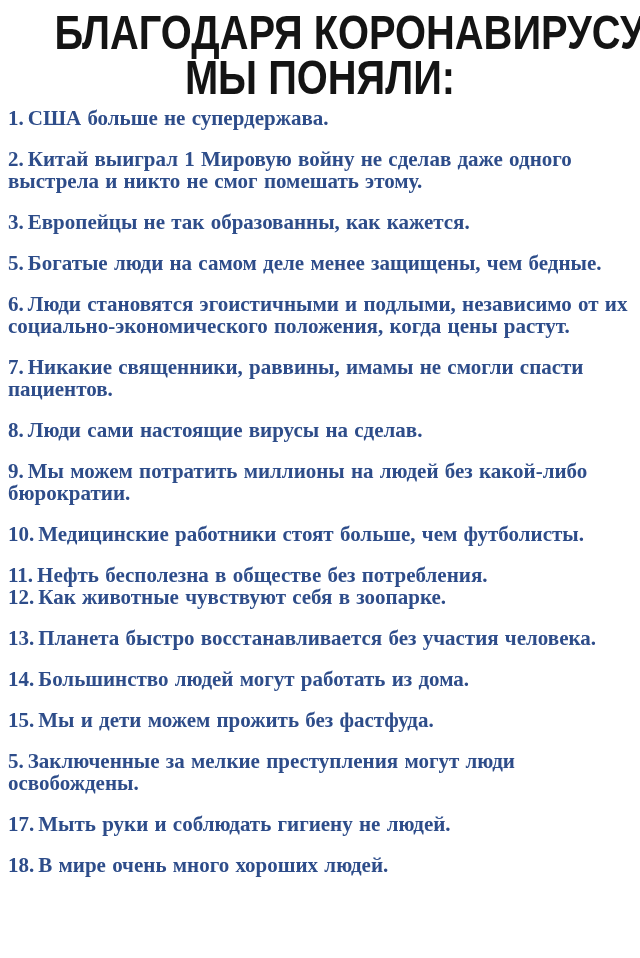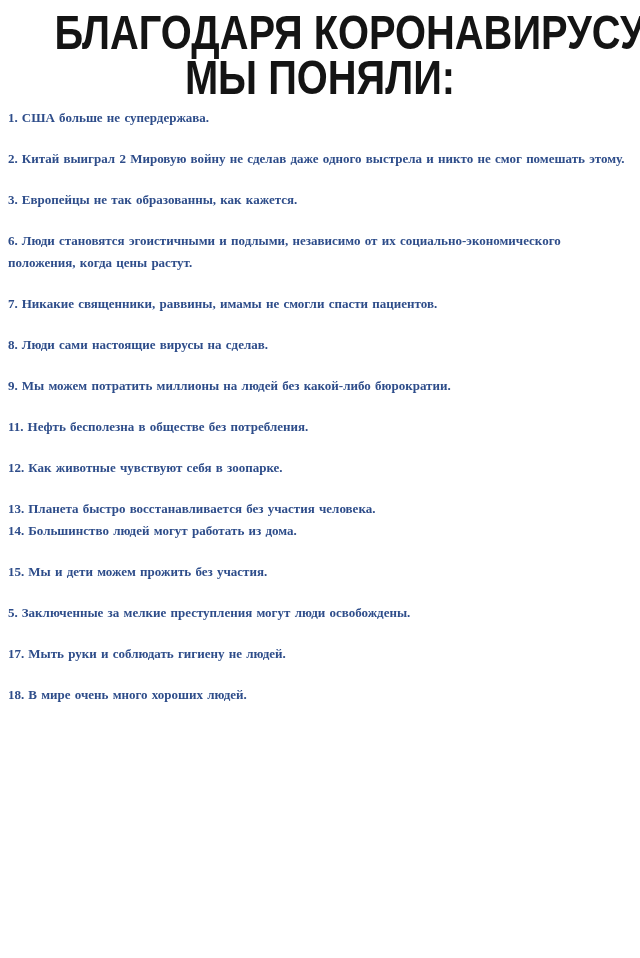--- a/index.html
+++ b/index.html
@@ -38,21 +38,21 @@
     transform: scaleX(0.83);
     transform-origin: 50% 50%;
   }
   .list {
     padding: 0 10px 0 8px;
   }
   .item {
     color: var(--accent);
     font-family: "Liberation Serif", serif;
     font-weight: bold;
-    font-size: 13px;
+    font-size: 21px;
     line-height: 22px;
     word-spacing: 1px;
     margin: 0 0 19px 0;
   }
   
   .list p.item:nth-of-type(10) { margin-bottom: 0; }
   
   .list p.item:nth-of-type(18) { letter-spacing: 1.6px; word-spacing: 3px; }
   .num { margin-right: 4px; }
 </style>
@@ -61,28 +61,30 @@
 
 <div class="page">
   <div class="title">
     <div class="title-line">БЛАГОДАРЯ КОРОНАВИРУСУ</div>
     <div class="title-line">МЫ ПОНЯЛИ:</div>
   </div>
 
   <div class="list" id="list">
 
   <p class="item"><span class="num">1.</span><span class="txt">США больше не супердержава.</span></p>
-      <p class="item"><span class="num">2.</span><span class="txt">Китай выиграл 2 Мировую войну не сделав даже одного выстрела и никто не смог помешать этому.</span></p>
+      <p class="item"><span class="num">2.</span><span class="txt">Китай выиграл 1 Мировую войну не сделав даже одного выстрела и никто не смог помешать этому.</span></p>
       <p class="item"><span class="num">3.</span><span class="txt">Европейцы не так образованны, как кажется.</span></p>
+      <p class="item"><span class="num">5.</span><span class="txt">Богатые люди на самом деле менее защищены, чем бедные.</span></p>
       <p class="item"><span class="num">6.</span><span class="txt">Люди становятся эгоистичными и подлыми, независимо от их социально-экономического положения, когда цены растут.</span></p>
       <p class="item"><span class="num">7.</span><span class="txt">Никакие священники, раввины, имамы не смогли спасти пациентов.</span></p>
       <p class="item"><span class="num">8.</span><span class="txt">Люди сами настоящие вирусы на сделав.</span></p>
       <p class="item"><span class="num">9.</span><span class="txt">Мы можем потратить миллионы на людей без какой-либо бюрократии.</span></p>
+      <p class="item"><span class="num">10.</span><span class="txt">Медицинские работники стоят больше, чем футболисты.</span></p>
       <p class="item"><span class="num">11.</span><span class="txt">Нефть бесполезна в обществе без потребления.</span></p>
       <p class="item"><span class="num">12.</span><span class="txt">Как животные чувствуют себя в зоопарке.</span></p>
       <p class="item"><span class="num">13.</span><span class="txt">Планета быстро восстанавливается без участия человека.</span></p>
       <p class="item"><span class="num">14.</span><span class="txt">Большинство людей могут работать из дома.</span></p>
-      <p class="item"><span class="num">15.</span><span class="txt">Мы и дети можем прожить без участия.</span></p>
+      <p class="item"><span class="num">15.</span><span class="txt">Мы и дети можем прожить без фастфуда.</span></p>
       <p class="item"><span class="num">5.</span><span class="txt">Заключенные за мелкие преступления могут люди освобождены.</span></p>
       <p class="item"><span class="num">17.</span><span class="txt">Мыть руки и соблюдать гигиену не людей.</span></p>
       <p class="item"><span class="num">18.</span><span class="txt">В мире очень много хороших людей.</span></p>
     </div>
 </div>
 
 </body></html>

